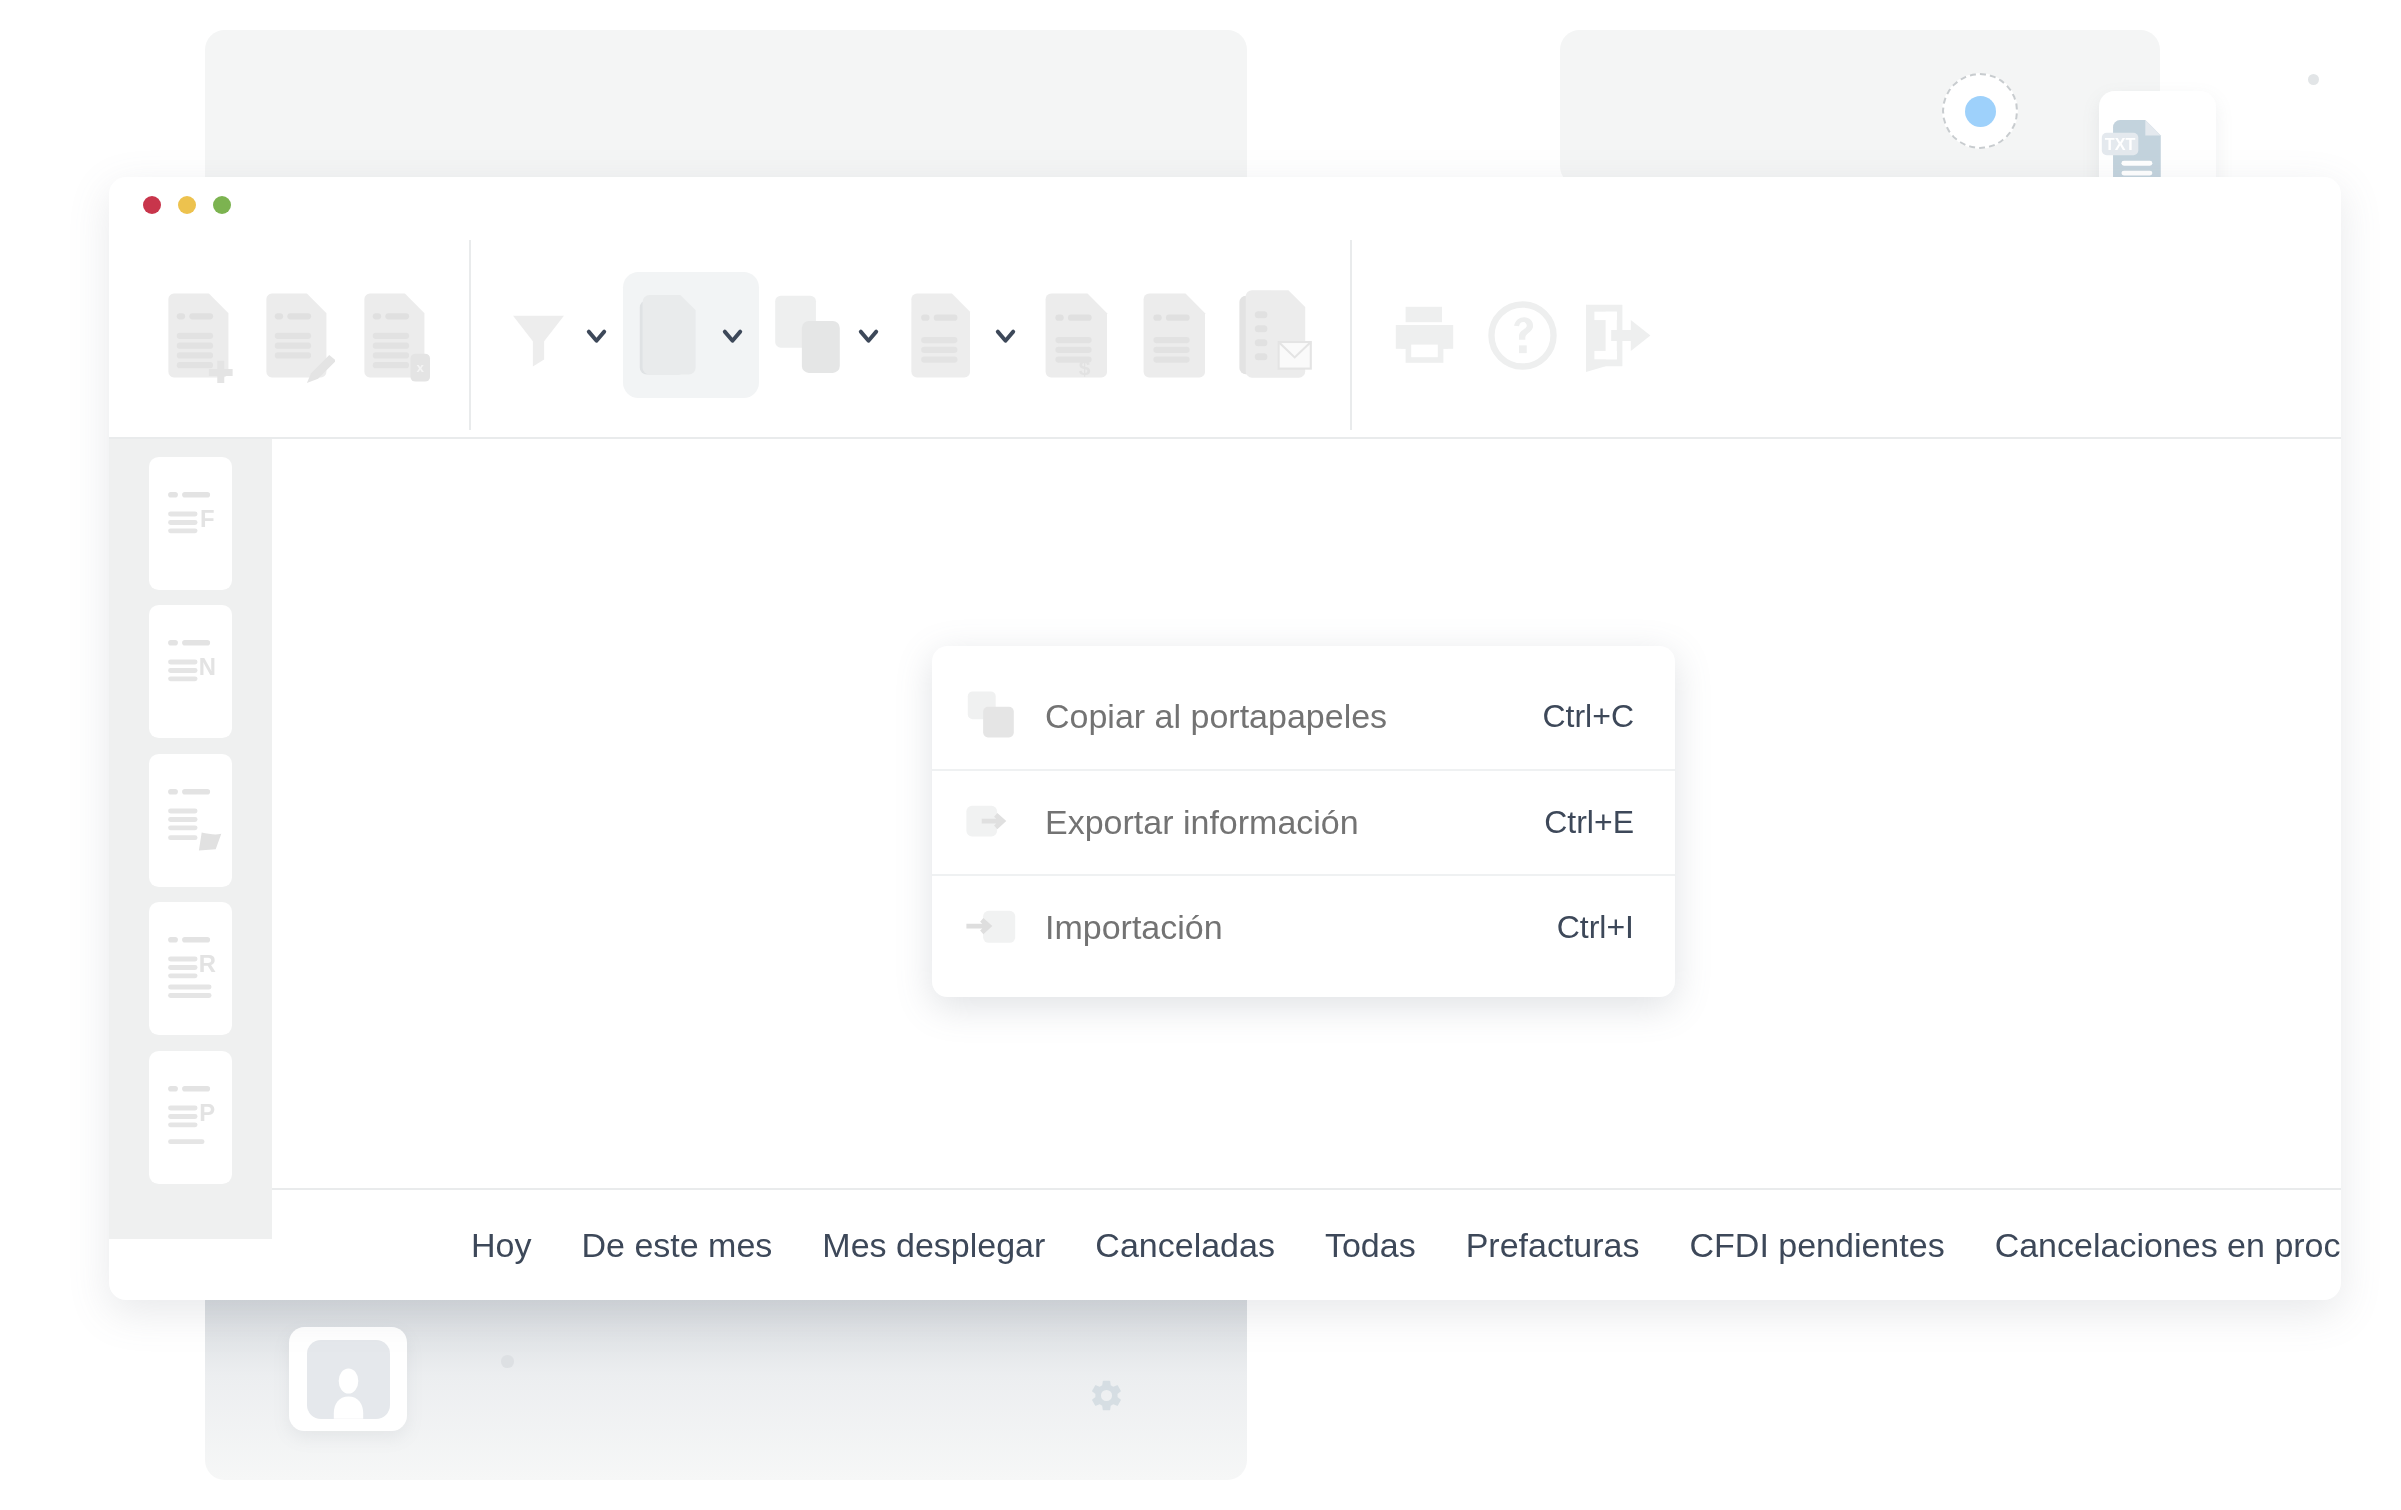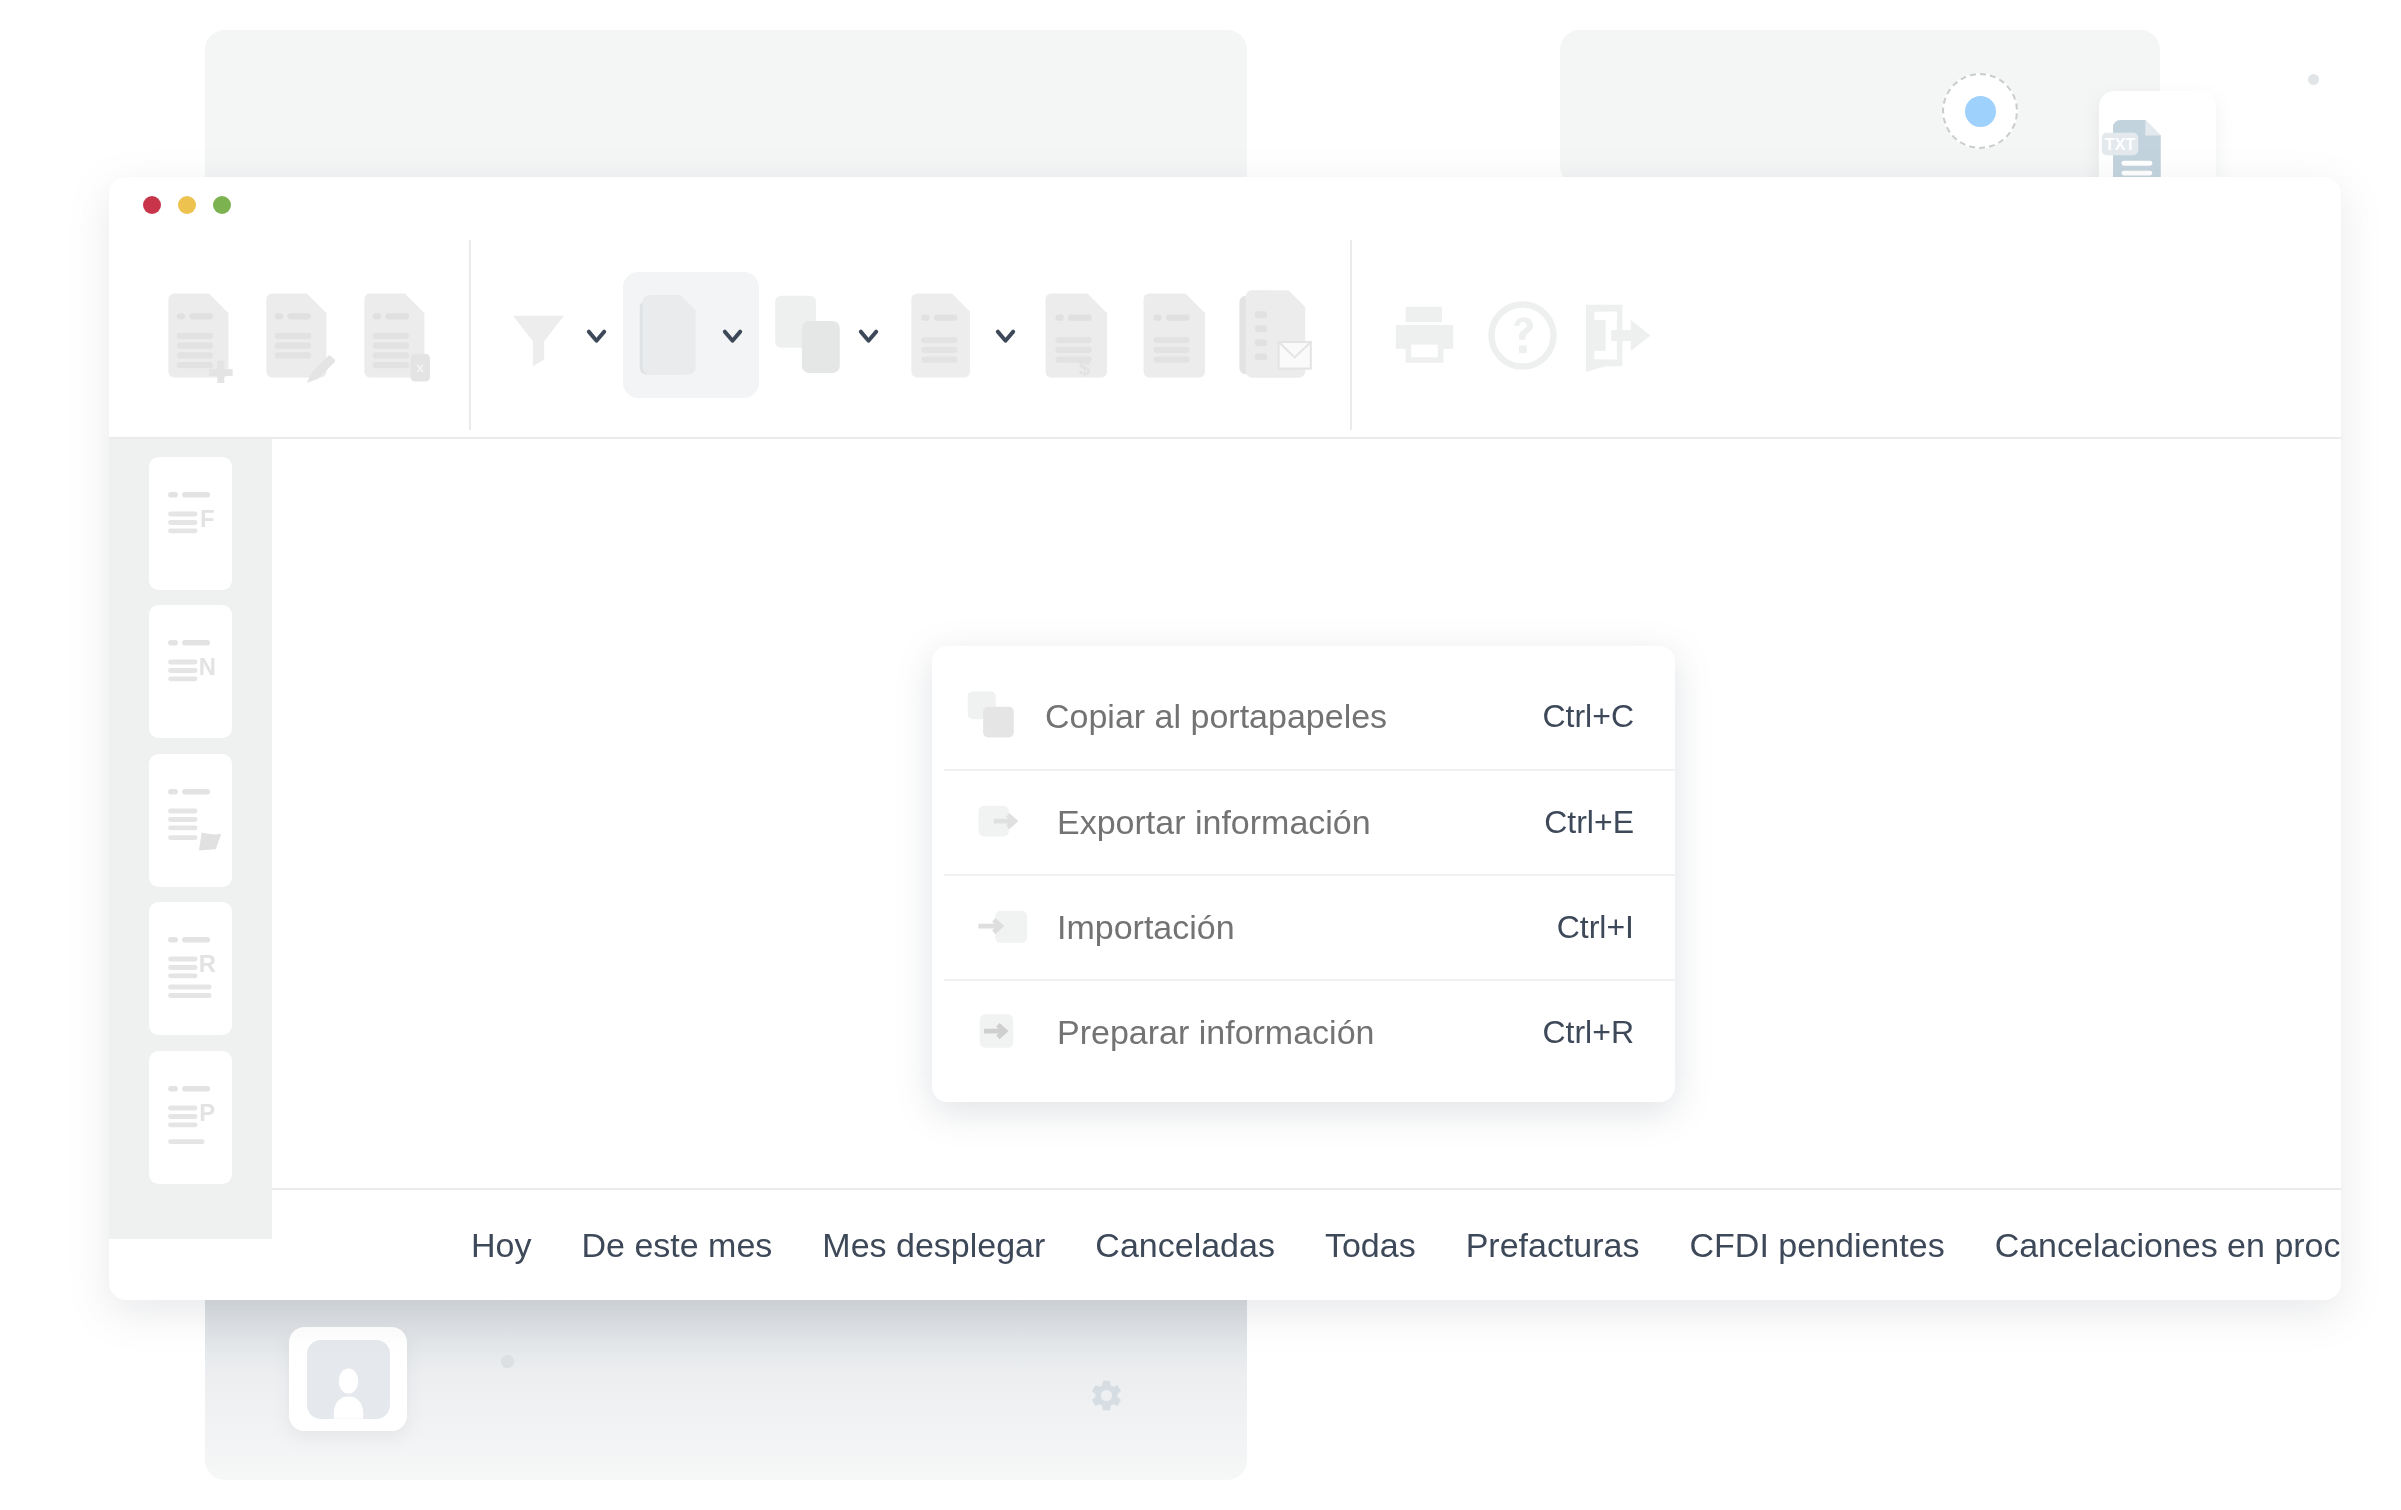--- a/index.html
+++ b/index.html
@@ -82,21 +82,21 @@
     padding-left:199px;box-sizing:border-box;gap:50px;}
   .tab-item{font-size:34px;color:#3d4859;white-space:nowrap;cursor:pointer;}
 
   
   #dropdown-menu{position:absolute;left:823px;top:469px;width:743px;
     background:#fff;border-radius:15.4px;
     box-shadow:0 9.8px 37px rgba(100,112,125,.20);
     padding:18px 0;box-sizing:border-box;z-index:40;}
   .menu-item{display:flex;align-items:center;height:105px;padding:0 41px 0 27px;
     box-sizing:border-box;cursor:pointer;}
-  .menu-item + .menu-item{border-top:2.1px solid #eff1f2;margin-left:12px;}
+  .menu-item + .menu-item{border-top:2.1px solid #eff1f2;}
   .menu-icon{width:65px;flex:none;display:flex;align-items:center;justify-content:center;}
   .menu-icon svg{width:53px;height:53px;}
   .menu-label{flex:1;font-size:34px;color:#737373;padding-left:21px;white-space:nowrap;}
   .menu-shortcut{font-size:32px;color:#3d4859;white-space:nowrap;}
 </style>
 </head>
 <body>
 
 <div class="bg-panel" id="bg-panel-left"></div>
 <div class="bg-panel" id="bg-panel-right"></div>
@@ -404,26 +404,16 @@
       <span class="menu-icon">
         <svg viewBox="0 0 76 76">
           <rect x="26" y="14" width="46" height="46" rx="8" fill="#f1f2f2"></rect>
           <path d="M2 36h30M24 27l10 9-10 9" fill="none" stroke="#dedede" stroke-width="7" stroke-linecap="butt"></path>
         </svg>
       </span>
       <span class="menu-label">Importación</span>
       <span class="menu-shortcut">Ctrl+I</span>
     </div>
 
-    <div class="menu-item">
-      <span class="menu-icon">
-        <svg viewBox="0 0 76 76">
-          <rect x="4" y="12" width="48" height="48" rx="8" fill="#f1f2f2"></rect>
-          <path d="M10 36h28M30 27l10 9-10 9" fill="none" stroke="#cfcfcf" stroke-width="7" stroke-linecap="butt"></path>
-        </svg>
-      </span>
-      <span class="menu-label">Preparar información</span>
-      <span class="menu-shortcut">Ctrl+R</span>
-    </div>
   </div>
 
 </div>
 
 
 </body></html>

